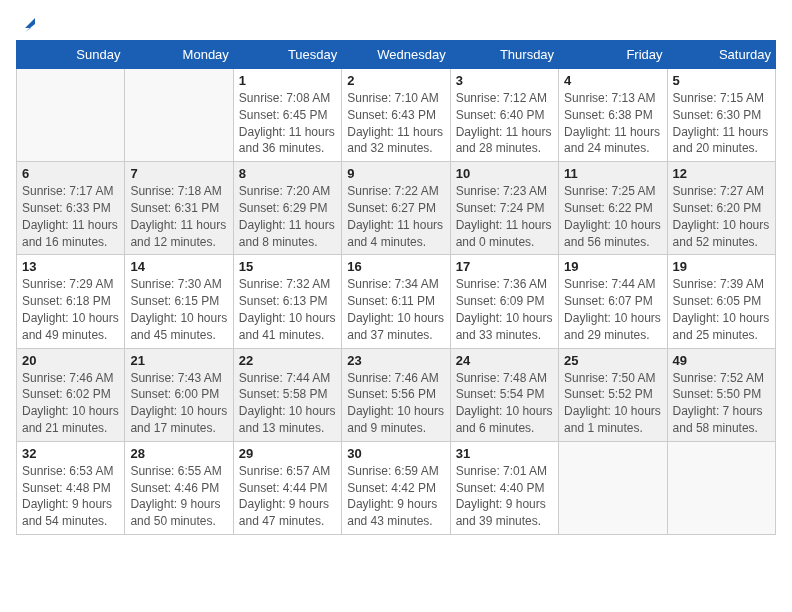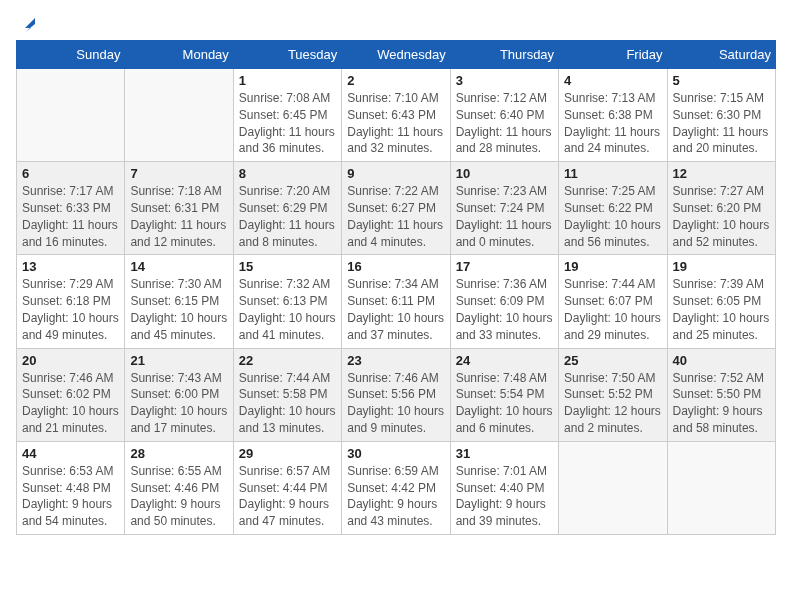--- a/index.html
+++ b/index.html
@@ -322,35 +322,35 @@
             <div>Sunrise: 7:48 AM</div>
             <div>Sunset: 5:54 PM</div>
             <div>Daylight: 10 hours and 6 minutes.</div>
           </div>
         </td>
         <td>
           <span class="day-num">25</span>
           <div class="day-info">
             <div>Sunrise: 7:50 AM</div>
             <div>Sunset: 5:52 PM</div>
-            <div>Daylight: 12 hours and 2 minutes.</div>
-          </div>
-        </td>
-        <td>
-          <span class="day-num">40</span>
+            <div>Daylight: 10 hours and 1 minutes.</div>
+          </div>
+        </td>
+        <td>
+          <span class="day-num">49</span>
           <div class="day-info">
             <div>Sunrise: 7:52 AM</div>
             <div>Sunset: 5:50 PM</div>
-            <div>Daylight: 9 hours and 58 minutes.</div>
+            <div>Daylight: 7 hours and 58 minutes.</div>
           </div>
         </td>
       </tr>
       <tr>
         <td>
-          <span class="day-num">44</span>
+          <span class="day-num">32</span>
           <div class="day-info">
             <div>Sunrise: 6:53 AM</div>
             <div>Sunset: 4:48 PM</div>
             <div>Daylight: 9 hours and 54 minutes.</div>
           </div>
         </td>
         <td>
           <span class="day-num">28</span>
           <div class="day-info">
             <div>Sunrise: 6:55 AM</div>

